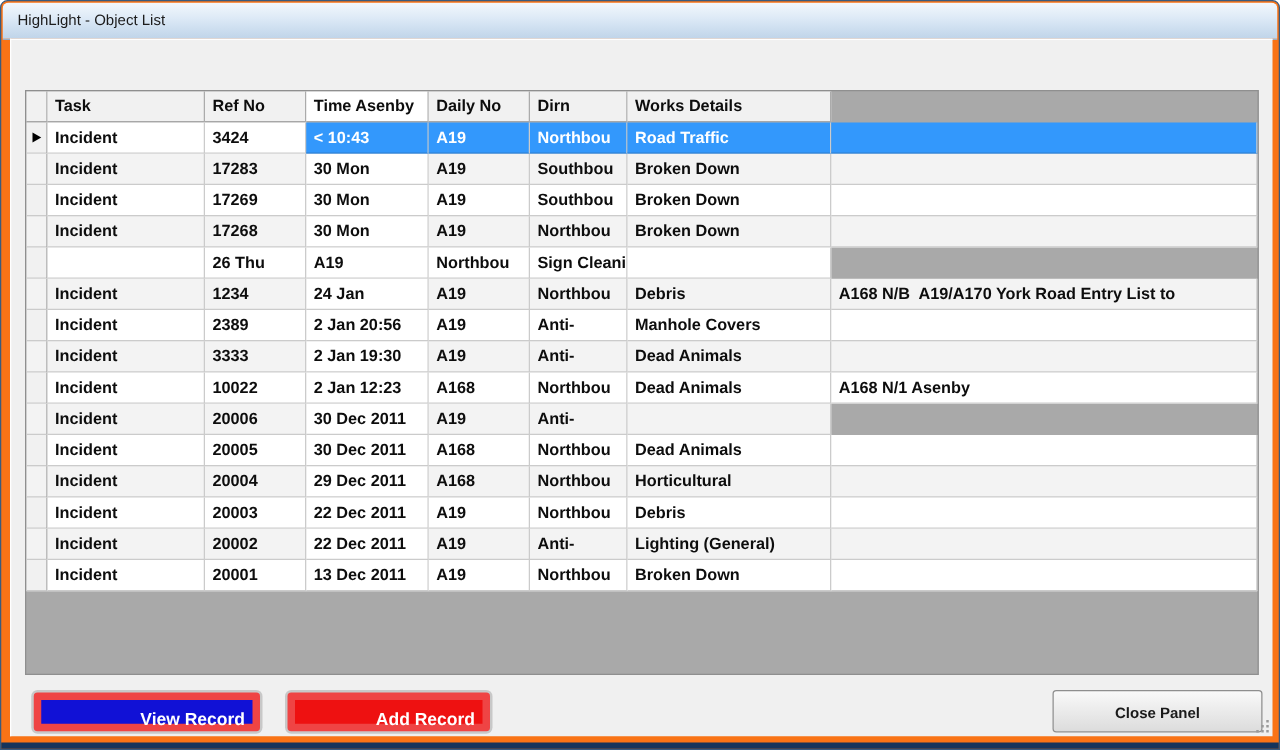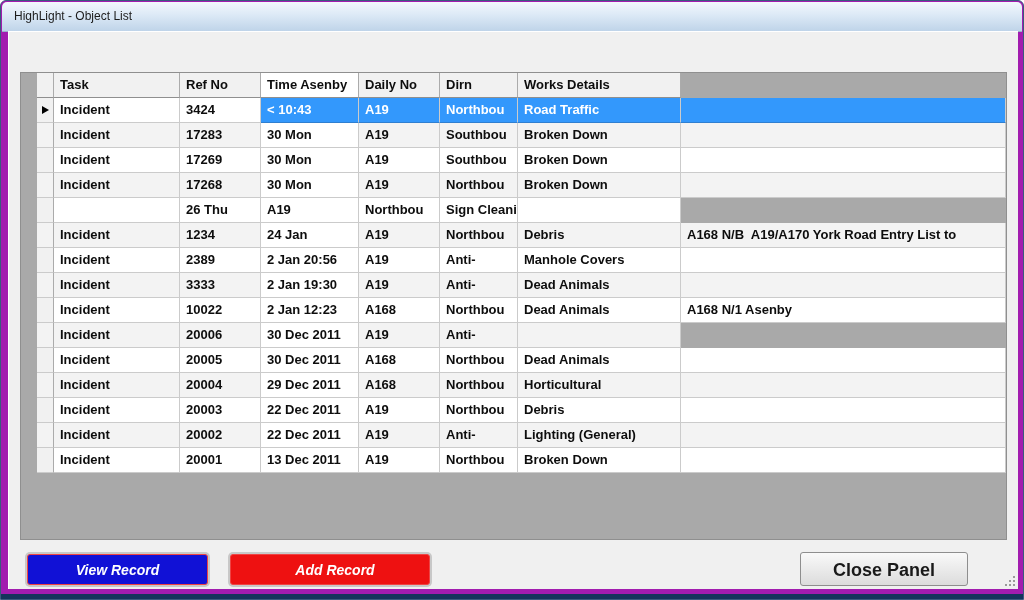--- a/index.html
+++ b/index.html
@@ -1,51 +1,51 @@
 <!DOCTYPE html>
 <html><head>
 <meta charset="utf-8">
 <style>
   html,body{margin:0;padding:0;width:1024px;height:600px;overflow:hidden;
     font-family:"Liberation Sans",sans-serif;}
-  .win-frame{position:absolute;inset:0;background:#a21caf;
+  .win-frame{position:absolute;inset:0;background:#f97316;
     border:1px solid #3a5a7d;border-radius:6px 6px 0 0;box-sizing:border-box;}
   .titlebar{position:absolute;left:1px;right:1px;top:1px;height:29px;
     background:linear-gradient(180deg,#f3f8fd 0%,#dce9f6 45%,#bfd4e9 100%);
     border-bottom:1px solid #9ab0c9;border-radius:5px 5px 0 0;}
   .titlebar .title{position:absolute;left:12px;top:7px;font-size:12px;color:#1c1c1c;}
   .navy-bottom{position:absolute;left:0;right:0;bottom:0;height:5px;background:#15345c;}
   .content{position:absolute;left:7px;top:30px;width:1010px;height:558px;
     background:#f0f0f0;border-left:1px solid #fff;border-top:1px solid #fff;box-sizing:border-box;}
   .heading{position:absolute;left:12px;top:10px;font-size:17px;font-weight:bold;color:#000;}
 
   .grid-wrap{position:absolute;left:11px;top:40px;width:987px;height:468px;
-    background:#a9a9a9;border:1px solid #8f8f8f;box-sizing:border-box;overflow:hidden;padding-left:16px;}
+    background:#a9a9a9;border:1px solid #8f8f8f;box-sizing:border-box;overflow:hidden;}
   .row{display:grid;grid-template-columns:17px 126px 81px 98px 81px 78px 163px minmax(0,1fr);
     height:25px;}
   .c{font-size:13px;font-weight:bold;color:#0d0d0d;line-height:24px;padding-left:6px;
     background:#fff;border-right:1px solid #cbcbcb;border-bottom:1px solid #cbcbcb;
     overflow:hidden;white-space:pre;box-sizing:border-box;}
   .hrow .c{background:#f1f1f1;border-right:1px solid #ababab;border-bottom:1px solid #8f8f8f;}
   .c.sel{background:#f1f1f1;border-right:1px solid #ababab;padding-left:0;
     display:flex;align-items:center;justify-content:center;}
   .alt .c{background:#f3f3f3;}
   .c.col-time{background:#fff;}
   .selected .c.blue{background:#3398fc;color:#fff;border-bottom:1px solid #2f7fd0;}
   .arrow{width:0;height:0;border-left:7px solid #000;
     border-top:4px solid transparent;border-bottom:4px solid transparent;}
 
-  .btn{position:absolute;height:31px;border:1px solid #ef4444;border-radius:3px;
-    box-shadow:0 0 0 2px #c8c8c8;font-size:14px;font-weight:bold;text-align:center;
-    line-height:29px;box-sizing:border-box;cursor:pointer;font-style:italic;}
+  .btn{position:absolute;height:31px;border:6px solid #ef4444;border-radius:3px;
+    box-shadow:0 0 0 2px #c8c8c8;font-size:14px;font-weight:bold;text-align:right;
+    line-height:29px;box-sizing:border-box;cursor:pointer;}
   .btn-view{left:18px;top:522px;width:181px;background:#1111d6;color:#fff;}
-  .btn-add{left:221px;top:522px;width:200px;background:#ee1111;color:#fff;padding-left:16px;}
-  .btn-close{position:absolute;left:791px;top:520px;width:168px;height:34px;
+  .btn-add{left:221px;top:522px;width:162px;background:#ee1111;color:#fff;padding-left:16px;}
+  .btn-close{position:absolute;left:833px;top:520px;width:168px;height:34px;
     background:linear-gradient(180deg,#f9f9f9 0%,#ececec 45%,#dcdcdc 100%);
-    border:1px solid #8e8e8e;border-radius:3px;font-size:18px;font-weight:bold;
+    border:1px solid #8e8e8e;border-radius:3px;font-size:12px;font-weight:bold;
     color:#1a1a1a;text-align:center;line-height:32px;box-sizing:border-box;cursor:pointer;}
   .grip{position:absolute;right:3px;bottom:3px;width:10px;height:10px;}
   .grip i{position:absolute;width:2px;height:2px;background:#9a9a9a;}
   .grip i:nth-child(1){right:0;bottom:0;}
   .grip i:nth-child(2){right:4px;bottom:0;}
   .grip i:nth-child(3){right:0;bottom:4px;}
   .grip i:nth-child(4){right:8px;bottom:0;}
   .grip i:nth-child(5){right:0;bottom:8px;}
   .grip i:nth-child(6){right:4px;bottom:4px;}
 </style>

